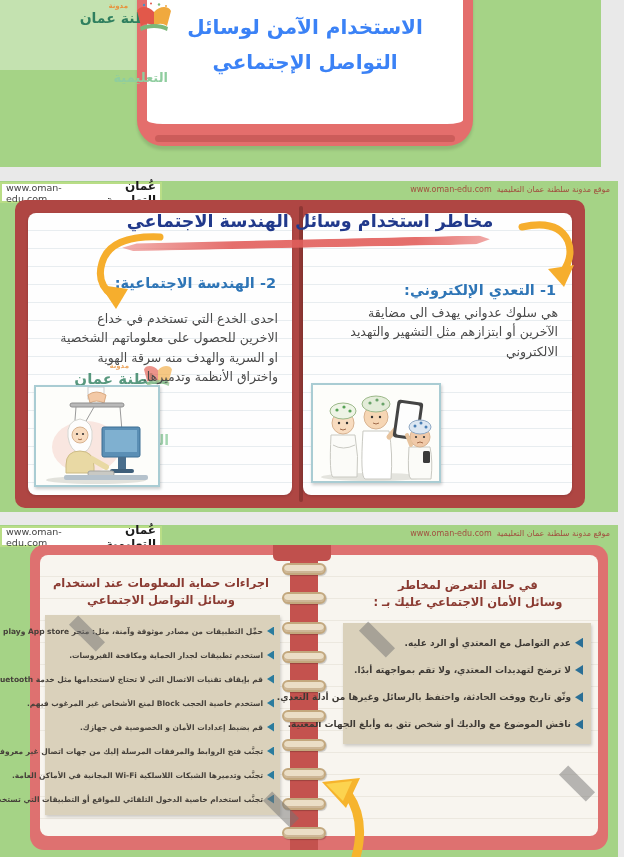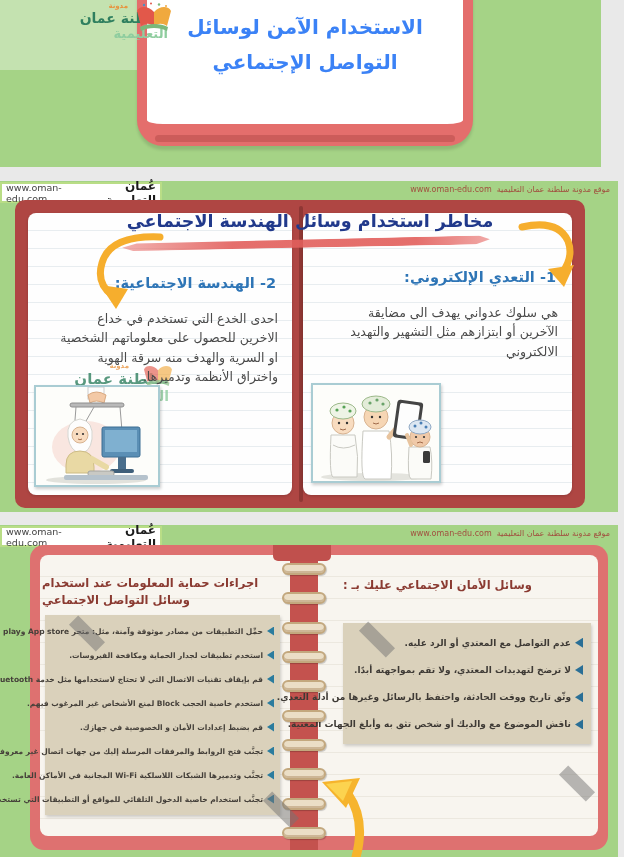--- a/index.html
+++ b/index.html
@@ -18,21 +18,21 @@
     box-shadow:0 4px 3px rgba(0,0,0,0.12); }
   .title-card::after { content:""; position:absolute; left:8px; right:8px; bottom:-18px; height:7px;
     background:rgba(160,60,58,0.35); border-radius:4px; }
   .main-title { position:absolute; left:0; right:0; top:30px; text-align:center;
     color:#3b82f6; font-size:20px; font-weight:bold; line-height:1.75; }
 
   
   .brandmark { position:absolute; direction:rtl; }
   .brandmark .blog-word { display:block; color:#e8923c; font-size:7px; font-weight:bold; margin-right:40px; }
   .brandmark .l1 { display:block; color:#2f7f5f; font-weight:bold; }
-  .brandmark .l2 { display:block; color:#8fcd9f; font-weight:bold; letter-spacing:2px; }
+  .brandmark .l2 { display:block; color:#8fcd9f; font-weight:bold; letter-spacing:2px;margin-top:44px; }
   .brandmark svg { position:absolute; right:-6px; top:0; }
   .bm-top { left:18px; top:2px; width:150px; }
   .bm-top .l1 { font-size:14px; } .bm-top .l2 { font-size:13px; }
   .bm-mid { left:22px; top:162px; width:132px; opacity:0.8; }
   .bm-mid .l1 { font-size:15px; } .bm-mid .l2 { font-size:14px; }
   .bm-bot { left:4px; top:160px; width:150px; opacity:0.85; }
   .bm-bot .l1 { font-size:17px; } .bm-bot .l2 { font-size:16px; }
 
   
   .hdr-left { position:absolute; left:0; top:1px; width:162px; height:21px; background:#fff;
@@ -68,21 +68,21 @@
 
   
   .book3 { position:absolute; left:30px; top:20px; width:578px; height:305px; background:#de7170; border-radius:14px; }
   .book3 .paper { position:absolute; left:10px; right:10px; top:10px; bottom:14px; background:#f8f5ef; border-radius:8px;
     background-image:repeating-linear-gradient(to bottom, transparent 0 21px, #ece8df 21px 22px); }
   .book3 .center-tab { position:absolute; left:243px; top:0; width:58px; height:16px; background:#c0504d; border-radius:0 0 5px 5px; }
   .book3 .center-bar { position:absolute; left:260px; top:0; width:28px; height:100%; background:#c4524e; }
   .ring { position:absolute; left:252px; width:44px; height:12px; background:#ebdec6; border:2px solid #c3a87e;
     border-radius:7px; box-shadow:inset 0 -2px 0 rgba(150,110,60,0.35), 1px 1px 1px rgba(0,0,0,0.2); z-index:3; }
   .nb-title { position:absolute; color:#8a3a31; font-weight:bold; font-size:11.5px; line-height:1.45;
-    text-align:left; direction:rtl; z-index:2; }
+    text-align:center; direction:rtl; z-index:2; }
   .nb-title.left { left:12px; top:30px; width:238px; }
   .nb-title.right { left:313px; top:32px; width:250px; }
   .beige-box { position:absolute; background:#dad1bb; box-shadow:1px 2px 3px rgba(0,0,0,0.18); z-index:2;
     display:flex; flex-direction:column; justify-content:space-around; direction:rtl; }
   .beige-box.left { left:15px; top:70px; width:235px; height:200px; padding:4px 6px; }
   .beige-box.right { left:313px; top:78px; width:248px; height:121px; padding:6px 8px; }
   .tip { display:flex; align-items:center; gap:4px; direction:rtl; white-space:nowrap; }
   .bullet { flex:0 0 auto; width:7px; height:9px; background:#2b7c9e;
     clip-path:polygon(100% 0, 100% 100%, 0 50%); }
   .beige-box.right .bullet { width:8px; height:10px; background:#2a6f96; }
@@ -129,21 +129,21 @@
     </div>
     <div class="hdr-right">
       <span>موقع مدونة سلطنة عمان التعليمية</span>
       <span class="url">www.oman-edu.com</span>
     </div>
 
     <div class="book2">
       <div class="spine"></div>
 
       <div class="page2 right">
-        <div class="sec-heading" style="top:56px">1- التعدي الإلكتروني:</div>
+        <div class="sec-heading" style="top:69px">1- التعدي الإلكتروني:</div>
         <div class="sec-body" style="top:90px">هي سلوك عدواني يهدف الى مضايقة الآخرين أو ابتزازهم مثل التشهير والتهديد الالكتروني</div>
         <div class="illus illus-boys">
           <svg width="126" height="96" viewBox="0 0 126 96">
             <ellipse cx="60" cy="92" rx="52" ry="4" fill="#e4e4de"></ellipse>
 
             <path d="M18 50 Q16 90 20 92 L44 92 Q46 72 42 50 Z" fill="#fbfbf8" stroke="#c9c9c2"></path>
             <circle cx="30" cy="38" r="11" fill="#f8dcc0" stroke="#d8b391"></circle>
             <ellipse cx="30" cy="26" rx="13" ry="8" fill="#eef4e6" stroke="#9cb98a"></ellipse>
             <circle cx="24" cy="25" r="1.6" fill="#56a356"></circle>
               <circle cx="31" cy="22" r="1.6" fill="#56a356"></circle>
@@ -263,20 +263,21 @@
       <div class="ring" style="top:194px"></div>
       <div class="ring" style="top:223px"></div>
       <div class="ring" style="top:253px"></div>
       <div class="ring" style="top:282px"></div>
 
       <div class="nb-title left">
         <div>اجراءات حماية المعلومات عند استخدام</div>
         <div>وسائل التواصل الاجتماعي</div>
       </div>
       <div class="nb-title right">
+        <div>في حالة التعرض لمخاطر</div>
         <div>وسائل الأمان الاجتماعي عليك بـ :</div>
       </div>
 
       <div class="beige-box left">
         <div class="tip">
             <span class="bullet"></span>
             <span class="tip-text">حمِّل التطبيقات من مصادر موثوقة وآمنة، مثل: متجر App store وGoogle play.</span>
           </div>
         <div class="tip">
             <span class="bullet"></span>

